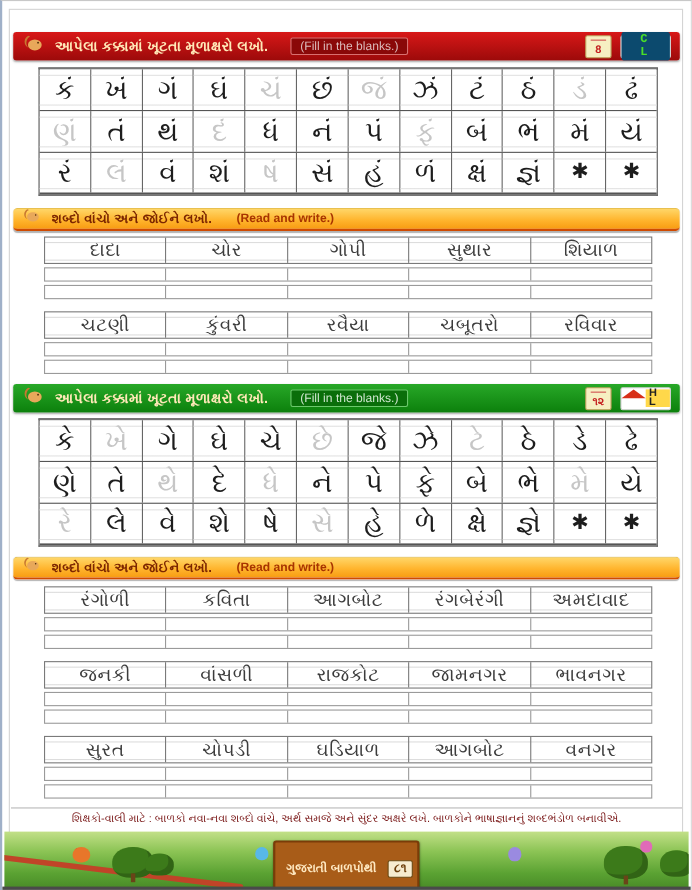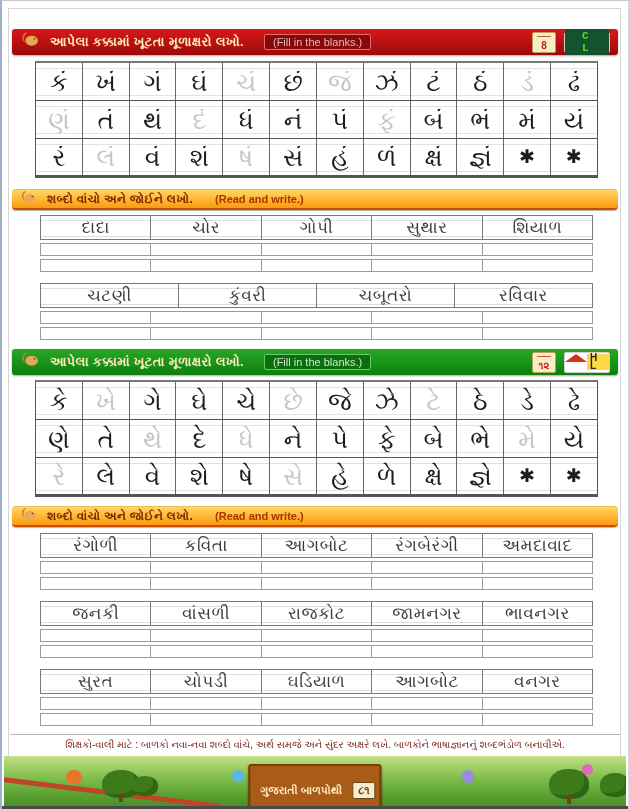--- a/index.html
+++ b/index.html
@@ -19,21 +19,21 @@
   .bar.red .sub   { background:#8a0808; border:1px solid #d87070; color:#dcbcbc; }
   .bar.green .sub { background:#0a6e0a; border:1px solid #6cc86c; color:#cfe6cf; }
   .bar .spacer { flex:1; }
   .lesson-badge { width:24px; height:21px; background:#f6efc2; border:1px solid #bda05a; border-radius:2px;
                   display:flex; flex-direction:column; align-items:center; justify-content:flex-end;
                   font-size:10px; font-weight:bold; color:#c42020; line-height:11px; padding-bottom:1px;
                   background-image:linear-gradient(#d05050,#d05050); background-size:14px 1px;
                   background-repeat:no-repeat; background-position:center 3px; }
   .hb { margin-left:8px; width:46px; height:21px; background:#fff; border:1px solid #cfcfcf; border-radius:2px;
         display:flex; align-items:center; justify-content:center; }
-  .cl-inner { background:#14532d; border-radius:2px; padding:1px 17px; color:#4ae028; font-weight:bold;
+  .cl-inner { background:#0c4a6e; border-radius:2px; padding:1px 17px; color:#4ae028; font-weight:bold;
               font-size:11px; letter-spacing:2px; font-family:"Liberation Mono","DejaVu Sans Mono",monospace; }
   .hl-inner { display:flex; flex-direction:row; align-items:flex-start; line-height:8px; }
   .roof { width:0; height:0; border-left:11px solid transparent; border-right:11px solid transparent;
           border-bottom:8px solid #d83018; }
   .hl-text { font-size:10px; font-weight:bold; color:#222; letter-spacing:1px; background:#ffd84a; padding:0 3px; }
 
   .bar.orange { position:absolute; left:10px; right:10px; height:21px; display:flex; align-items:center;
          background:linear-gradient(#ffd668 0%, #ffb52e 55%, #f89c12 100%);
          border-top:1px solid #e8c050; border-bottom:2px solid #d04a00; border-radius:4px;
          box-shadow:0 1px 1px rgba(0,0,0,.3); padding:0 8px; }
@@ -269,20 +269,23 @@
         <div class="blank-seg"></div>
         <div class="blank-seg"></div>
       </div>
       <div class="group-gap"></div>
       <div class="word-row">
         <div class="word-box">
           <span class="word">ચટણી</span>
         </div>
         <div class="word-box">
           <span class="word">કુંવરી</span>
+        </div>
+        <div class="word-box">
+          <span class="word">રવૈયા</span>
         </div>
         <div class="word-box">
           <span class="word">ચબૂતરો</span>
         </div>
         <div class="word-box">
           <span class="word">રવિવાર</span>
         </div>
       </div>
       <div class="blank-row">
         <div class="blank-seg"></div>

